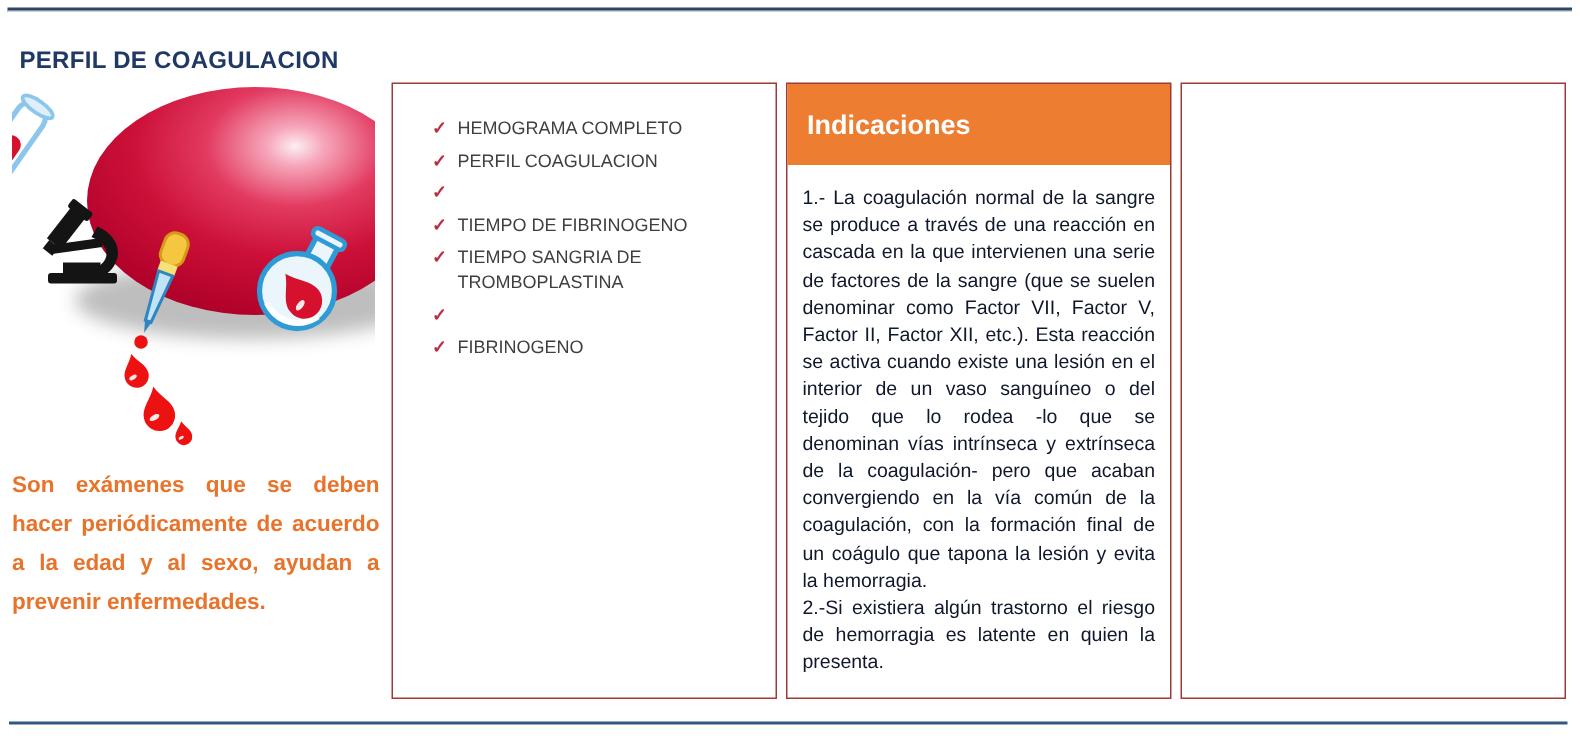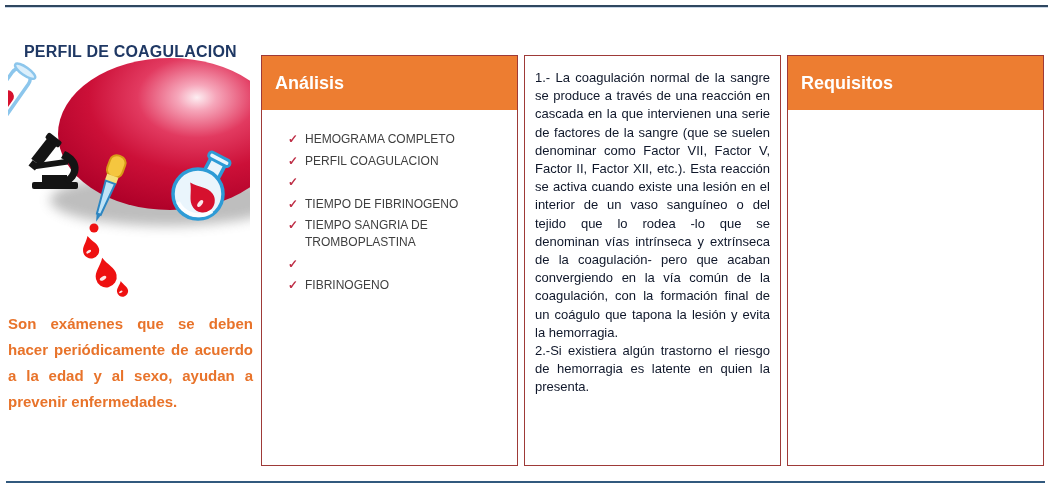--- a/index.html
+++ b/index.html
@@ -9,21 +9,21 @@
   }
   .top-rule{
     position:absolute;left:5px;top:5px;width:1043px;height:2px;
     background:#2f4760;border-bottom:1px solid #c9d6e6;
   }
   .bottom-rule{
     position:absolute;left:6px;top:481px;width:1039px;height:2px;
     background:#31597e;
   }
   .page-title{
-    position:absolute;left:8px;top:27px;margin:16px;
+    position:absolute;left:8px;top:27px;margin:5px;
     font-size:16px;font-weight:bold;color:#1f3864;letter-spacing:.2px;
   }
   .illustration{
     position:absolute;left:8px;top:58px;width:242px;height:248px;
   }
   .intro-text{
     position:absolute;left:8px;top:311px;width:245px;margin:0;
     font-size:15px;font-weight:bold;color:#e8732a;
     line-height:26px;text-align:justify;
   }
@@ -133,23 +133,20 @@
     <path d="M170,144 a23,23 0 0 0 34,9" stroke="#ffffff" stroke-width="4" fill="none" opacity="0.9"></path>
     <use href="#tear" fill="#d6112e" transform="translate(191,137) rotate(-35) scale(1.7)"></use>
   </g>
 </svg>
 
 <p class="intro-text">Son exámenes que se deben hacer periódicamente de acuerdo a la edad y al sexo, ayudan a prevenir enfermedades.</p>
 
 <div class="boxes">
 
   <div class="box">
-    <div class="box-header">
-      <span>Análisis</span>
-    </div>
     <div class="box-body">
       <ul class="checklist">
 
           <li>
             <span class="check">✓</span>
             <span class="item-label">HEMOGRAMA COMPLETO</span>
           </li>
 
           <li>
             <span class="check">✓</span>
@@ -176,27 +173,27 @@
 
           <li>
             <span class="check">✓</span>
             <span class="item-label">FIBRINOGENO</span>
           </li>
         </ul>
     </div>
   </div>
 
   <div class="box">
+    <div class="box-header">
+      <span>Indicaciones</span>
+    </div>
     <div class="box-body indicaciones-body">
       <p>1.- La coagulación normal de la sangre se produce a través de una reacción en cascada en la que intervienen una serie de factores de la sangre (que se suelen denominar como Factor VII, Factor V, Factor II, Factor XII, etc.). Esta reacción se activa cuando existe una lesión en el interior de un vaso sanguíneo o del tejido que lo rodea -lo que se denominan vías intrínseca y extrínseca de la coagulación- pero que acaban convergiendo en la vía común de la coagulación, con la formación final de un coágulo que tapona la lesión y evita la hemorragia.</p>
       <p>2.-Si existiera algún trastorno el riesgo de hemorragia es latente en quien la presenta.</p>
     </div>
   </div>
 
   <div class="box">
-    <div class="box-header">
-      <span>Requisitos</span>
-    </div>
   </div>
 
 </div>
 
 <div class="bottom-rule"></div>
 
 </body></html>

